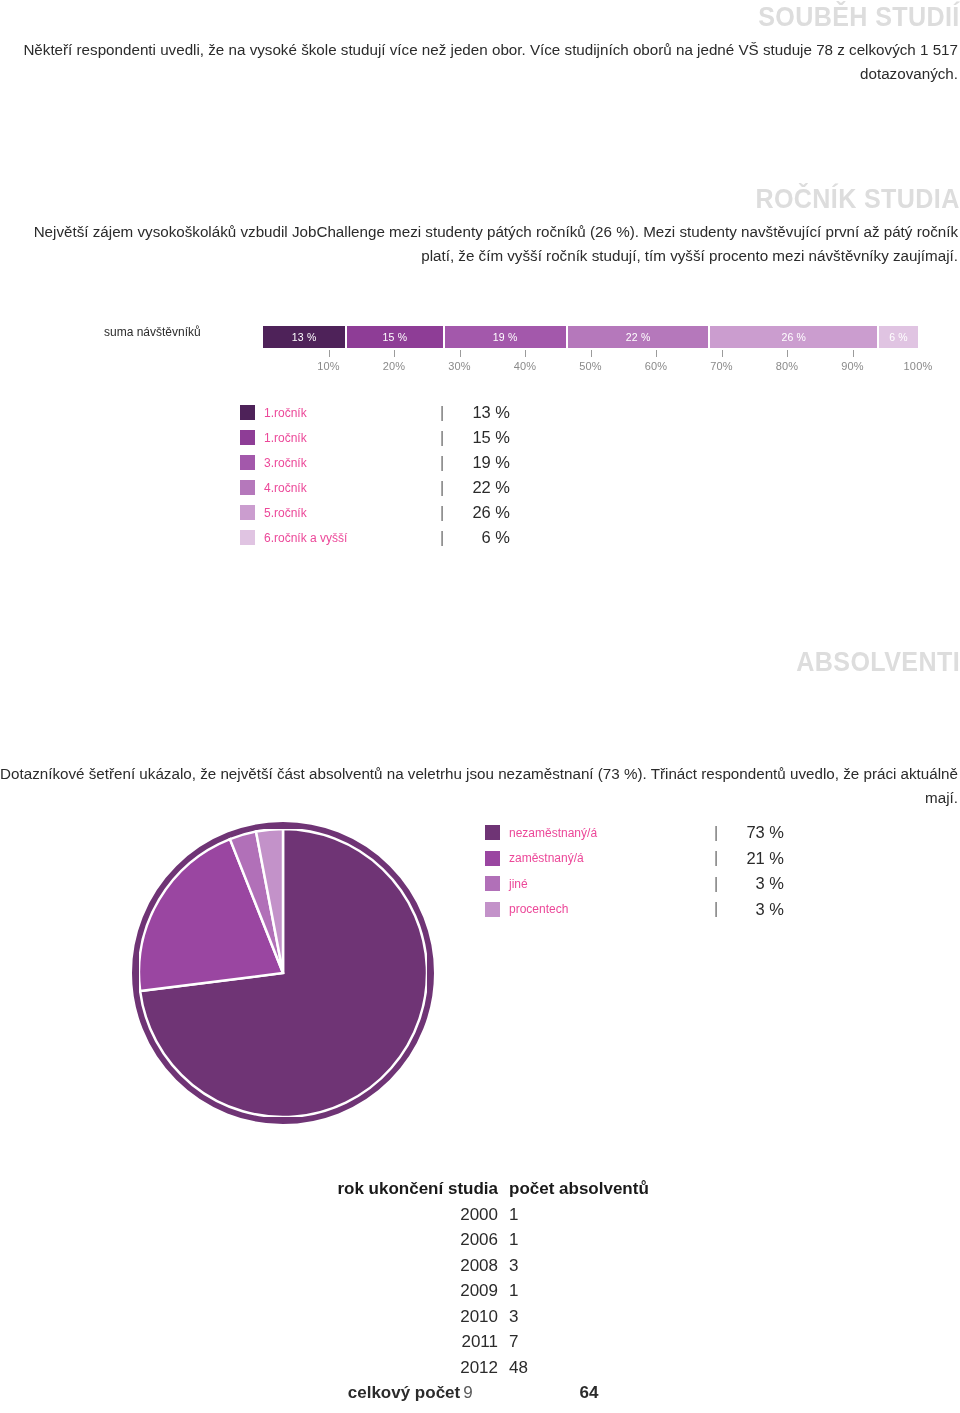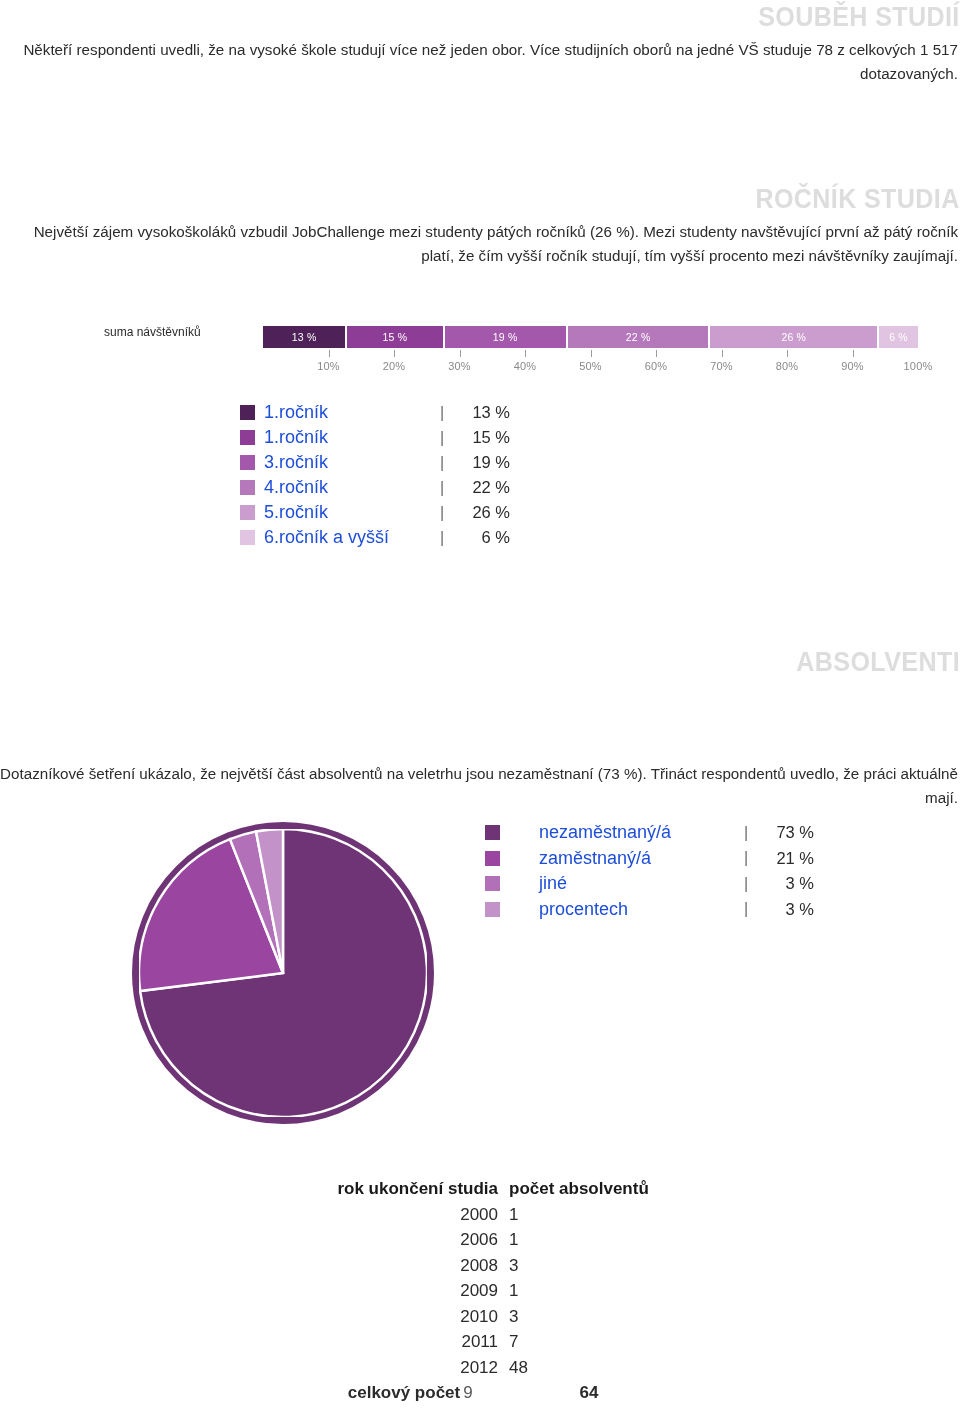--- a/index.html
+++ b/index.html
@@ -133,26 +133,26 @@
   }
   #legend-abs .legend-row { height: 25.5px; }
 
   .swatch {
     width: 15px;
     height: 15px;
     flex: 0 0 15px;
     margin-right: 9px;
   }
   .legend-label {
-    font-size: 18px;
-    color: #1d4ed8;
+    font-size: 12px;
+    color: #ec4899;
     white-space: nowrap;
   }
   #legend-rocnik .legend-label { width: 176px; }
-  #legend-abs .legend-label   { width: 205px; margin-left: 30px; }
+  #legend-abs .legend-label   { width: 205px; }
 
   .legend-pipe {
     color: #6d6d6d;
     font-size: 16px;
     width: 14px;
     flex: 0 0 14px;
     text-align: left;
   }
   .legend-value {
     font-size: 16.5px;

